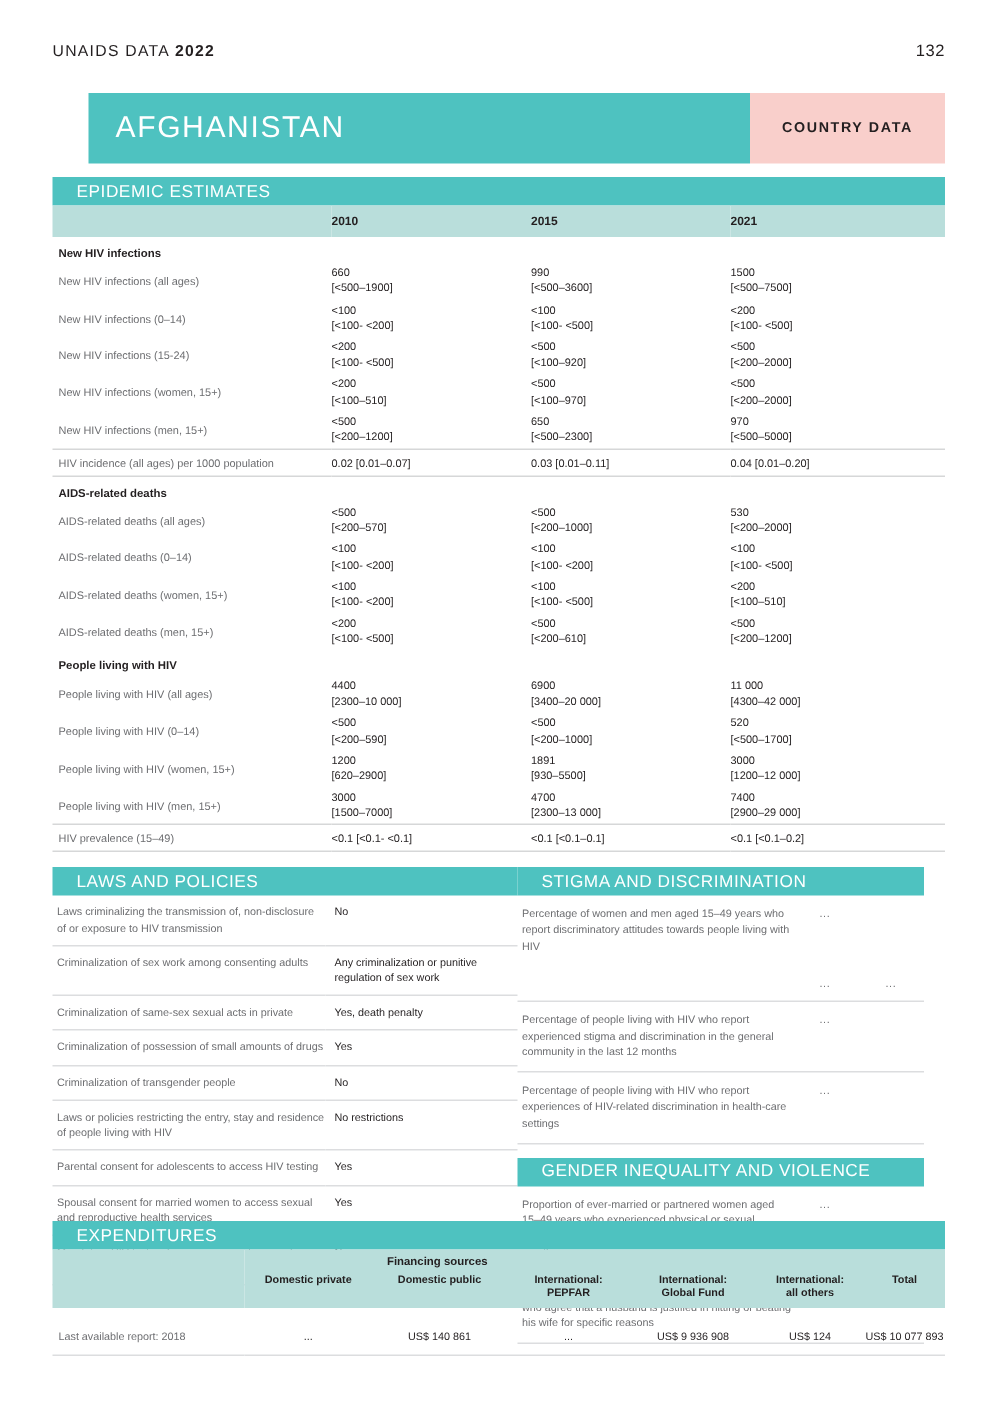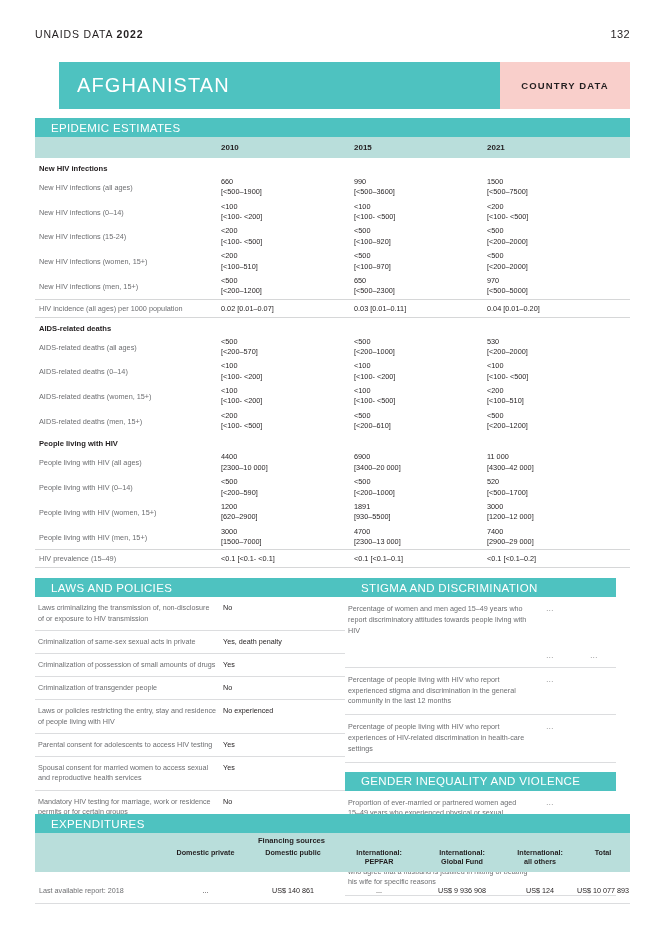--- a/index.html
+++ b/index.html
@@ -433,34 +433,38 @@
         <colgroup>
             <col class="k">
             <col class="v">
           </colgroup>
         <tbody id="laws-body">
             <tr>
               <td class="k">Laws criminalizing the transmission of, non-disclosure of or exposure to HIV transmission</td>
               <td class="v">No</td>
             </tr>
             <tr>
+              <td class="k">Criminalization of sex work among consenting adults</td>
+              <td class="v">Any criminalization or punitive regulation of sex work</td>
+            </tr>
+            <tr>
               <td class="k">Criminalization of same-sex sexual acts in private</td>
               <td class="v">Yes, death penalty</td>
             </tr>
             <tr>
               <td class="k">Criminalization of possession of small amounts of drugs</td>
               <td class="v">Yes</td>
             </tr>
             <tr>
               <td class="k">Criminalization of transgender people</td>
               <td class="v">No</td>
             </tr>
             <tr>
               <td class="k">Laws or policies restricting the entry, stay and residence of people living with HIV</td>
-              <td class="v">No experienced</td>
+              <td class="v">No restrictions</td>
             </tr>
             <tr>
               <td class="k">Parental consent for adolescents to access HIV testing</td>
               <td class="v">Yes</td>
             </tr>
             <tr>
               <td class="k">Spousal consent for married women to access sexual and reproductive health services</td>
               <td class="v">Yes</td>
             </tr>
             <tr>

